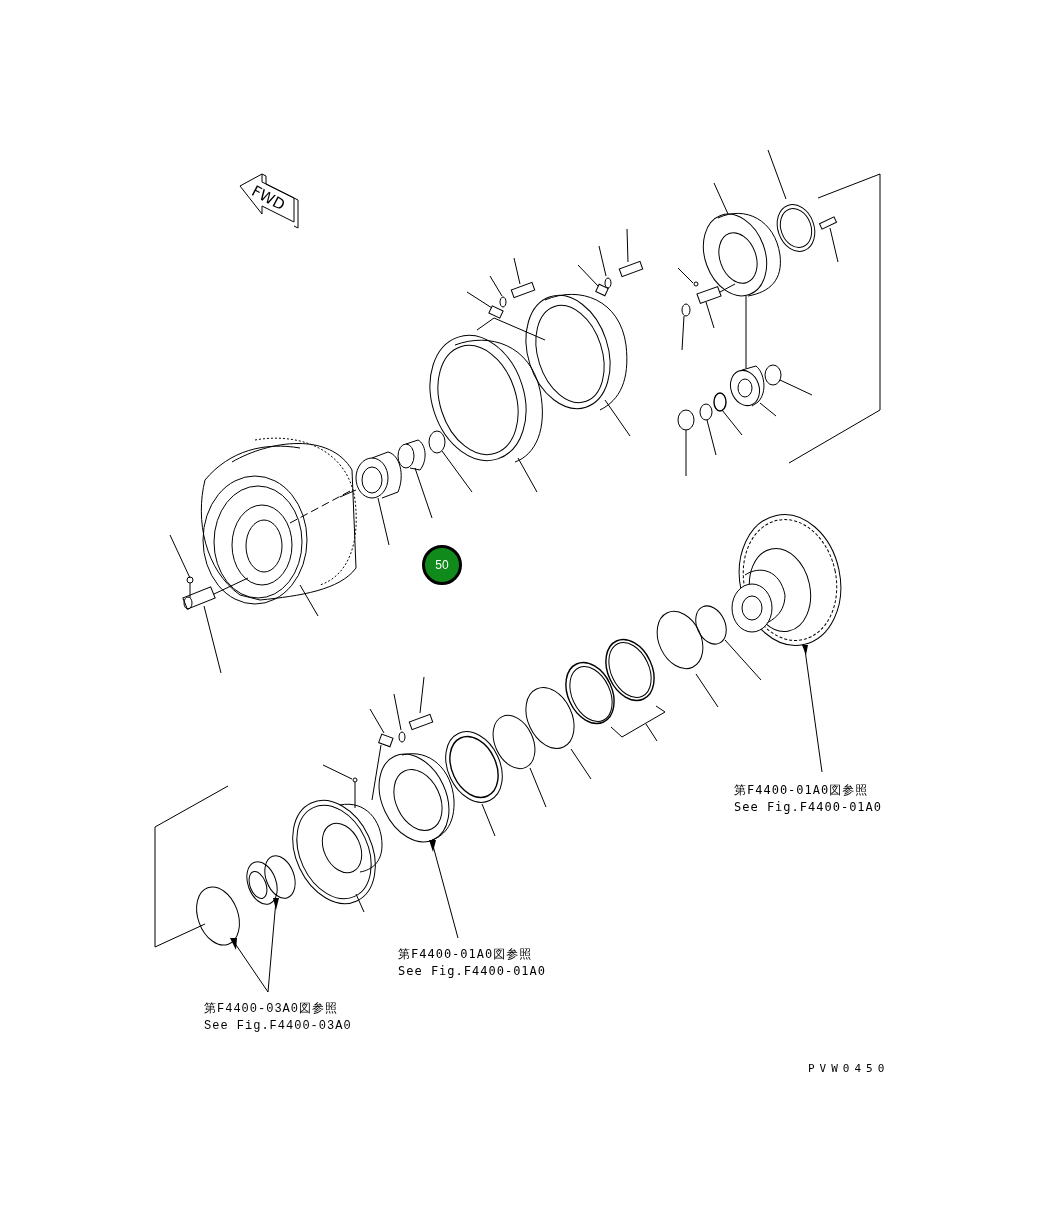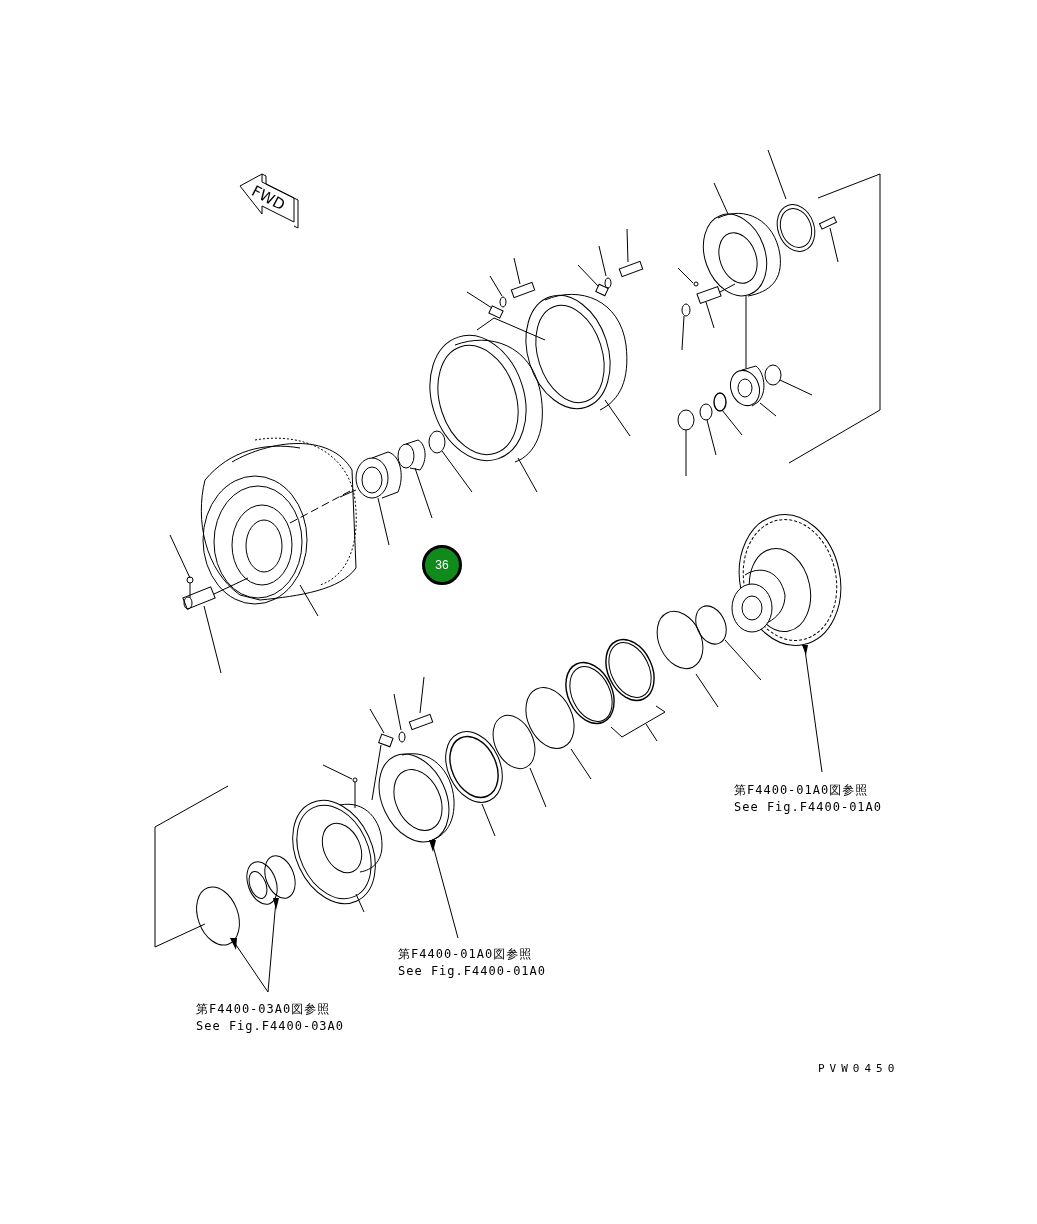--- a/index.html
+++ b/index.html
@@ -5,21 +5,21 @@
     html, body { margin: 0; padding: 0; background: #ffffff; }
     body { width: 1037px; height: 1224px; position: relative; overflow: hidden;
            font-family: "DejaVu Sans Mono", monospace; }
     #diagram { position: absolute; left: 0; top: 0; }
     .ln { stroke: #000; stroke-width: 1; fill: none; }
     .lnt { stroke: #000; stroke-width: 1.4; fill: none; }
     .fillw { fill: #fff; stroke: #000; stroke-width: 1; }
     .ref-label { position: absolute; font-family: "DejaVu Sans Mono", monospace;
                  font-size: 12px; line-height: 17px; color: #000; letter-spacing: 1px; white-space: nowrap; }
     .code-label { position: absolute; font-family: "DejaVu Sans Mono", monospace;
-                  font-size: 11px; letter-spacing: 5px; color: #000; margin-left: 10px; }
+                  font-size: 11px; letter-spacing: 5px; color: #000; }
     .badge { position: absolute; width: 34px; height: 34px; border-radius: 50%;
              border: 3px solid #000; display: flex; align-items: center; justify-content: center;
              font-family: "Liberation Sans", sans-serif; font-size: 12px; color: #fff; }
     .fwd-text { font-family: "DejaVu Sans", sans-serif; font-size: 15px; }
   </style>
 </head>
 <body>
 
 <svg id="diagram" width="1037" height="1224" viewBox="0 0 1037 1224">
 
@@ -198,31 +198,31 @@
     <ellipse class="ln" cx="218" cy="916" rx="20" ry="30" transform="rotate(-20 218 916)"></ellipse>
     <polyline class="ln" points="228,786 155,827 155,947 205,924"></polyline>
     <line class="ln" x1="276" y1="900" x2="268" y2="992"></line>
     <polygon points="273,898 279,898 276,910" fill="#000"></polygon>
     <line class="ln" x1="234" y1="942" x2="268" y2="992"></line>
     <polygon points="230,938 237,938 236,950" fill="#000"></polygon>
   </g>
 </svg>
 
 <div class="badge" style="left:422px; top:545px; background:#118a1c;">
-  <span>36</span>
+  <span>50</span>
 </div>
 
 <div class="ref-label" style="left:734px; top:782px;">
   <div>第F4400-01A0図参照</div>
   <div>See Fig.F4400-01A0</div>
 </div>
 
 <div class="ref-label" style="left:398px; top:946px;">
   <div>第F4400-01A0図参照</div>
   <div>See Fig.F4400-01A0</div>
 </div>
 
-<div class="ref-label" style="left:196px; top:1001px;">
+<div class="ref-label" style="left:204px; top:1001px;font-family:Liberation Mono, monospace;">
   <div>第F4400-03A0図参照</div>
   <div>See Fig.F4400-03A0</div>
 </div>
 
 <div class="code-label" style="left:808px; top:1062px;">PVW0450</div>
 
 </body></html>

